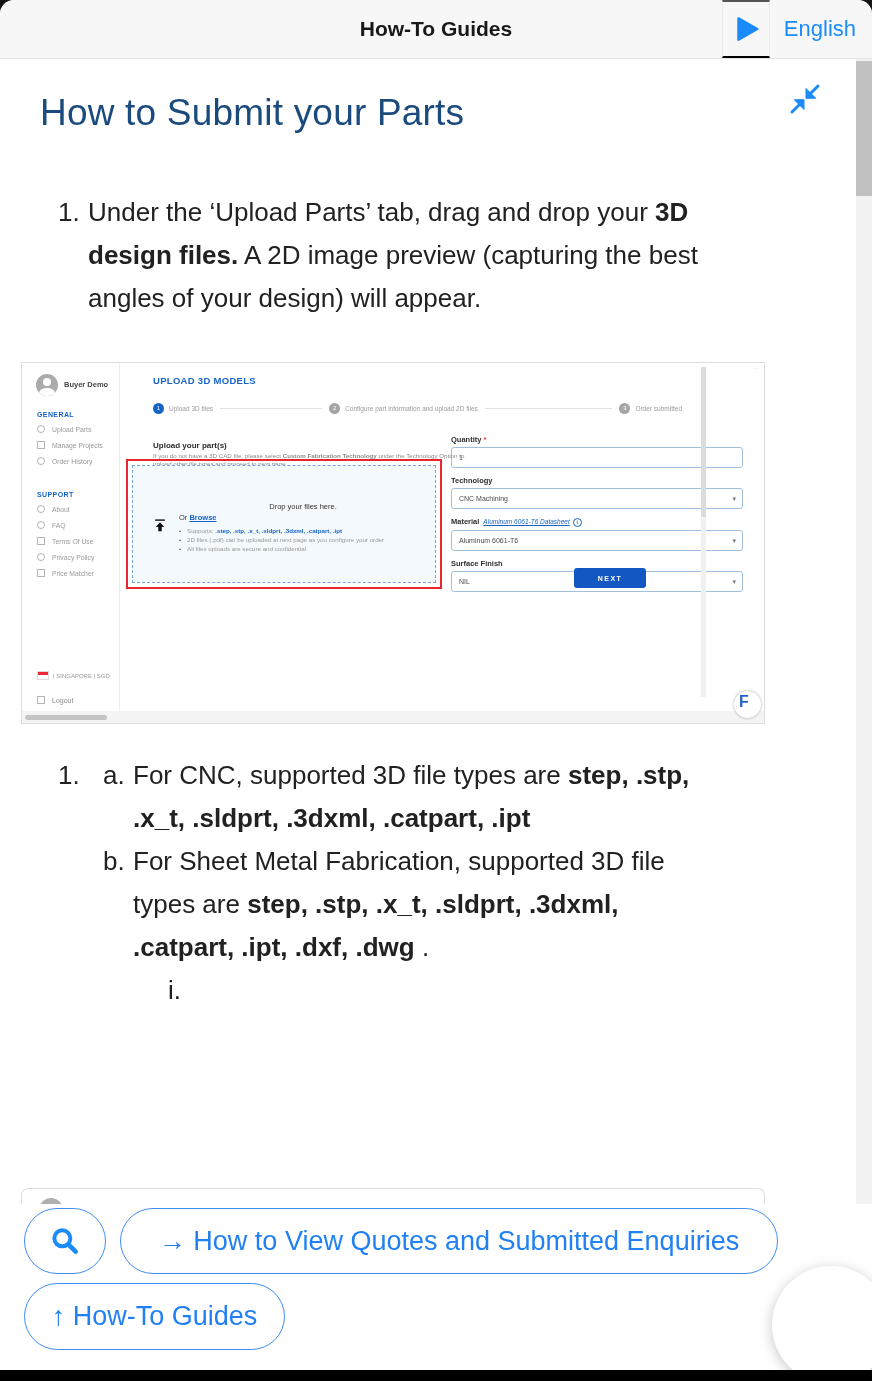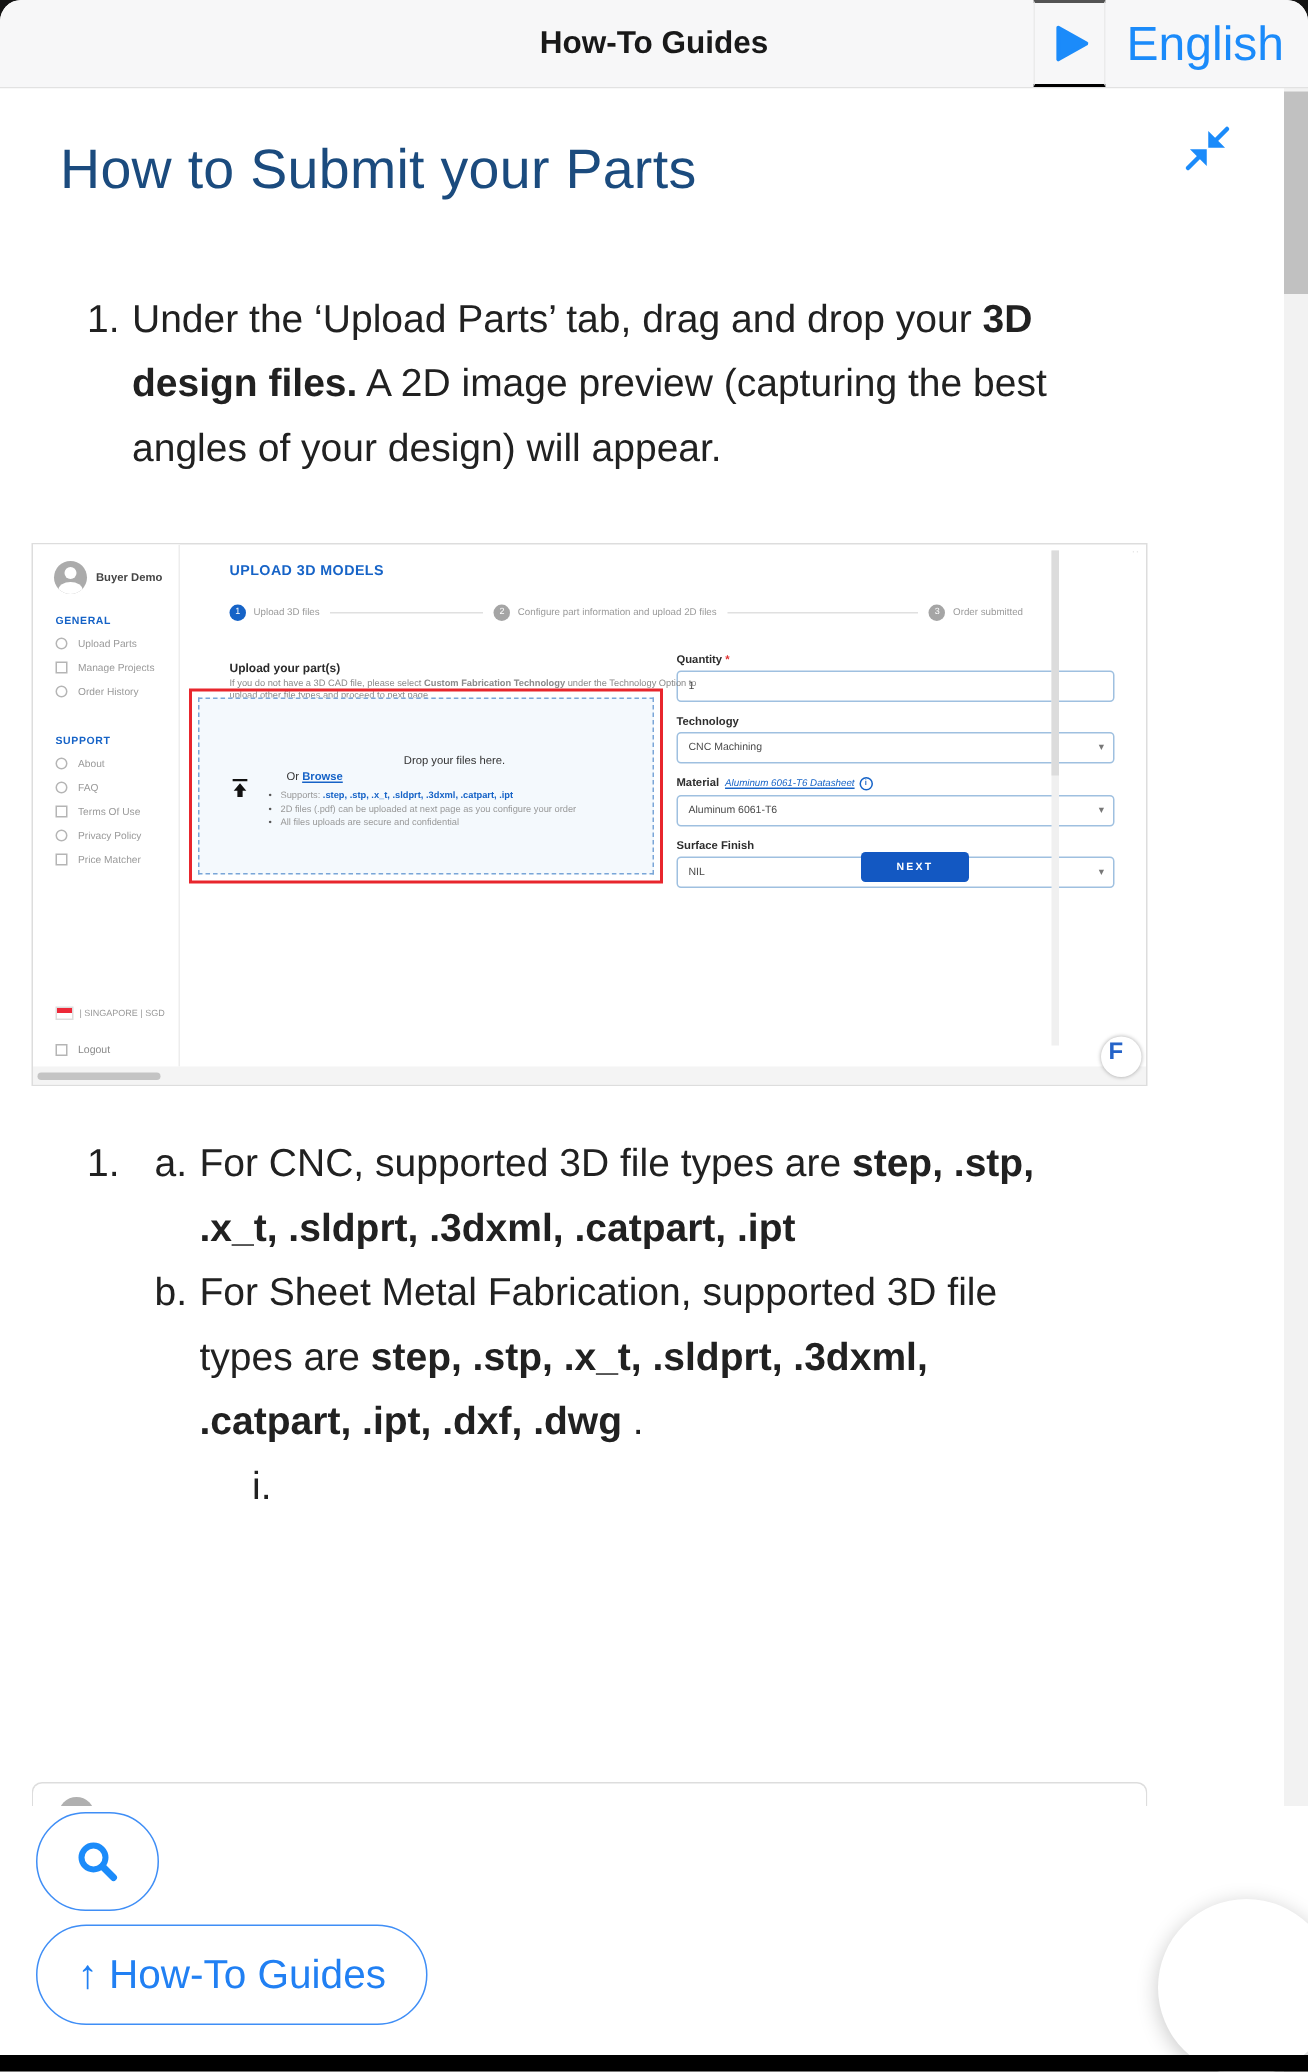--- a/index.html
+++ b/index.html
@@ -3,21 +3,21 @@
 <meta charset="utf-8">
 <style>
   html,body{margin:0;padding:0;background:#141414;font-family:"Liberation Sans",sans-serif;}
   .app{position:relative;width:872px;height:1381px;background:#fff;border-radius:14px 14px 0 0;overflow:hidden;margin:0 auto;text-decoration:underline;}
 
   
   .hdr{position:absolute;left:0;top:0;width:872px;height:58px;background:#f7f7f8;border-bottom:1px solid #e2e2e2;border-radius:14px 14px 0 0;z-index:6;}
   .hdr-title{position:absolute;left:0;right:0;top:0;height:58px;line-height:58px;text-align:center;font-size:21px;font-weight:700;color:#191919;}
   .hdr-right{position:absolute;right:0;top:0;height:58px;display:flex;align-items:center;}
   .play-btn{height:58px;display:flex;align-items:center;justify-content:center;width:48px;border-left:1px solid #ebebeb;border-right:1px solid #ebebeb;background:transparent;cursor:pointer;}
-  .lang{font-size:32px;color:#1b8bfa;padding:0 16px 0 14px;text-decoration:none;cursor:pointer;}
+  .lang{font-size:22px;color:#1b8bfa;padding:0 16px 0 14px;text-decoration:none;cursor:pointer;}
 
   
   .content{position:absolute;left:0;top:58px;width:856px;bottom:0;background:#fff;}
   .collapse-btn{position:absolute;right:34px;top:24px;width:34px;height:34px;background:transparent;border:0;padding:0;cursor:pointer;}
   h1.title{margin:34px 0 0 40px;font-size:37px;font-weight:400;color:#1b4b7e;letter-spacing:.2px;}
 
   .step1{display:flex;margin:57px 20px 0 58px;font-size:26px;line-height:43px;color:#212121;}
   .mk-num{flex:0 0 30px;}
   .step1 .txt{max-width:625px;}
   b{font-weight:700;}
@@ -50,21 +50,21 @@
   .st-l{flex:0 0 auto;font-size:6.5px;color:#9b9b9b;margin-left:5px;white-space:nowrap;}
   .st-line{height:1px;background:#e0e0e0;margin:0 7px;}
   .g1{flex:1.0;} .g2{flex:1.25;}
   .ms-upl-h{position:absolute;left:34px;top:78px;font-size:8px;font-weight:700;color:#2b2b2b;}
   .ms-help{position:absolute;left:34px;top:89px;width:312px;font-size:6.2px;line-height:8px;color:#8a8a8a;z-index:1;}
   .redbox{position:absolute;left:104px;top:96px;width:312px;height:126px;border:2px solid #e8262d;z-index:2;background:transparent;}
   .dz{position:absolute;left:4px;top:4px;right:4px;bottom:4px;border:1px dashed #7aa6d8;background:#f4f9fd;}
   .dz-icon{position:absolute;left:20px;top:52px;width:14px;height:14px;}
   .dz-body{position:absolute;left:46px;top:36px;right:8px;}
   .dz-line1{font-size:7.5px;color:#333;margin-bottom:2px;text-align:center;}
-  .dz-line2{font-size:7.5px;color:#333;margin-bottom:4px;margin-left:12px;}
+  .dz-line2{font-size:7.5px;color:#333;margin-bottom:4px;}
   .dz-browse{color:#1663c7;font-weight:700;text-decoration:underline;}
   .dz-b{display:flex;font-size:6.2px;color:#999;line-height:9px;}
   .dz-b .dot{flex:0 0 8px;color:#555;}
   .dz-types{color:#1663c7;font-weight:700;}
   .ms-form{position:absolute;left:332px;top:72px;width:292px;}
   .f-label{font-size:7.5px;font-weight:700;color:#2e2e2e;margin:8px 0 3px;}
   .f-label:first-child{margin-top:0;}
   .req{color:#e03131;}
   .f-box{position:relative;height:19px;border:1px solid #9fc0e0;border-radius:3px;font-size:7px;color:#4a4a4a;line-height:19px;padding-left:7px;background:#fff;}
   .f-box .caret{position:absolute;right:6px;top:0;color:#777;font-size:7px;}
@@ -283,17 +283,18 @@
   </div>
 
   <div class="foot-bg"></div>
 
   <button class="pill search-btn">
     <svg width="32" height="32" viewBox="0 0 24 24">
       <circle cx="10" cy="10" r="6" fill="none" stroke="#1b8bfa" stroke-width="3"></circle>
       <line x1="14.5" y1="14.5" x2="20" y2="20" stroke="#1b8bfa" stroke-width="3.5" stroke-linecap="round"></line>
     </svg>
   </button>
+  <button class="pill quotes-btn">→ How to View Quotes and Submitted Enquiries</button>
   <button class="pill guides-btn">↑ How-To Guides</button>
 
   <div class="float-circle"></div>
   <div class="bottom-bar"></div>
 </div>
 
 </body></html>

